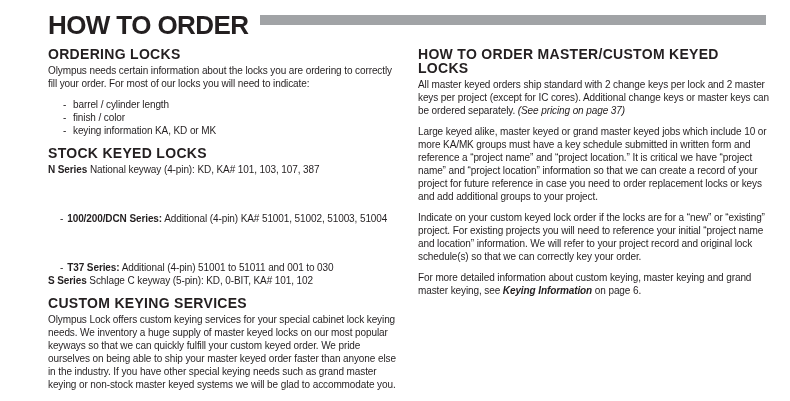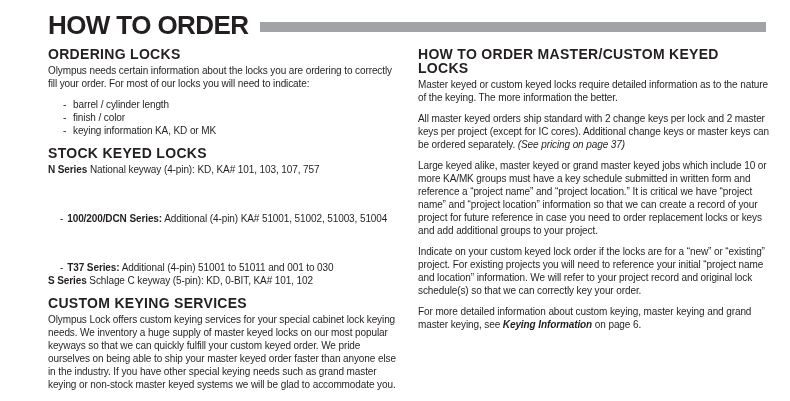--- a/index.html
+++ b/index.html
@@ -16,21 +16,20 @@
   }
   .page {
     position: relative;
     width: 790px;
     height: 401px;
     box-sizing: border-box;
   }
   
   .header {
     display: flex;
-    align-items: center;
     margin: 12px 24px 0 48px;
     gap: 12px;
   }
   .page-title {
     margin: 0;
     font-size: 26px;
     font-weight: bold;
     letter-spacing: -0.6px;
     white-space: nowrap;
     line-height: 1;
@@ -126,21 +125,21 @@
         <div class="bullet-row">
           <span class="bullet-dash">-</span>
           <span>keying information KA, KD or MK</span>
         </div>
       </div>
 
       <h2 class="section-heading">STOCK KEYED LOCKS</h2>
 
       <div class="stock-block">
         <div class="stock-line">
-          <span class="b">N Series</span><span> National keyway (4-pin): KD, KA# 101, 103, 107, 757</span>
+          <span class="b">N Series</span><span> National keyway (4-pin): KD, KA# 101, 103, 107, 387</span>
         </div>
         <div class="stock-line indent">
           <span class="dash">-</span><span class="b">100/200/DCN Series:</span><span> Additional (4-pin) KA# 51001, 51002, 51003, 51004</span>
         </div>
         <div class="stock-line indent">
           <span class="dash">-</span><span class="b">T37 Series:</span><span> Additional (4-pin) 51001 to 51011 and 001 to 030</span>
         </div>
         <div class="stock-line">
           <span class="b">S Series</span><span> Schlage C keyway (5-pin): KD, 0-BIT, KA# 101, 102</span>
         </div>
@@ -148,21 +147,20 @@
 
       <h2 class="section-heading">CUSTOM KEYING SERVICES</h2>
       <p>Olympus Lock offers custom keying services for your special cabinet lock keying needs. We inventory a huge supply of master keyed locks on our most popular keyways so that we can quickly fulfill your custom keyed order. We pride ourselves on being able to ship your master keyed order faster than anyone else in the industry. If you have other special keying needs such as grand master keying or non-stock master keyed systems we will be glad to accommodate you.</p>
 
     </section>
 
     <section class="col">
 
       <h2 class="section-heading first">HOW TO ORDER MASTER/CUSTOM KEYED LOCKS</h2>
 
-      <p>Master keyed or custom keyed locks require detailed information as to the nature of the keying. The more information the better.</p>
 
       <p><span>All master keyed orders ship standard with 2 change keys per lock and 2 master keys per project (except for IC cores). Additional change keys or master keys can be ordered separately. </span><span class="i">(See pricing on page 37)</span></p>
 
       <p>Large keyed alike, master keyed or grand master keyed jobs which include 10 or more KA/MK groups must have a key schedule submitted in written form and reference a “project name” and “project location.” It is critical we have “project name” and “project location” information so that we can create a record of your project for future reference in case you need to order replacement locks or keys and add additional groups to your project.</p>
 
       <p>Indicate on your custom keyed lock order if the locks are for a “new” or “existing” project. For existing projects you will need to reference your initial “project name and location” information. We will refer to your project record and original lock schedule(s) so that we can correctly key your order.</p>
 
       <p><span>For more detailed information about custom keying, master keying and grand master keying, see </span><span class="bi">Keying Information</span><span> on page 6.</span></p>
 
     </section>

